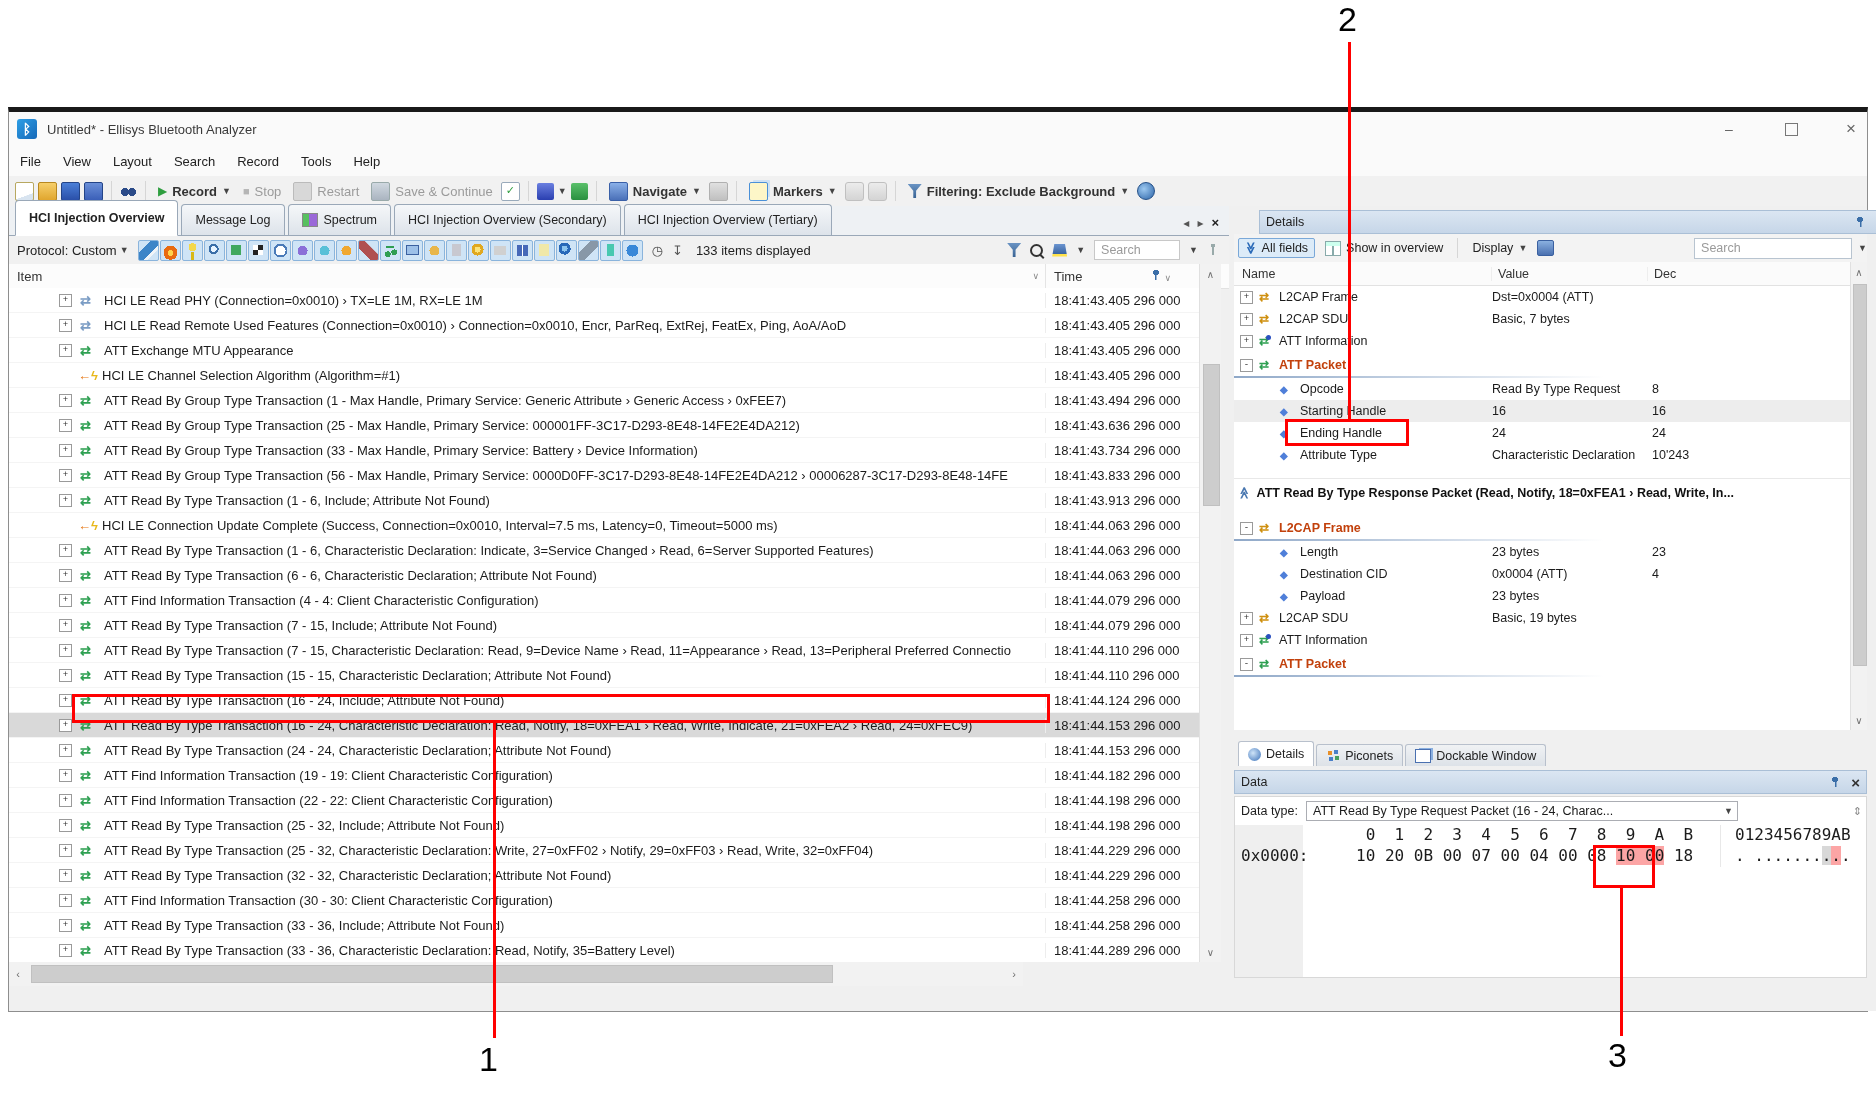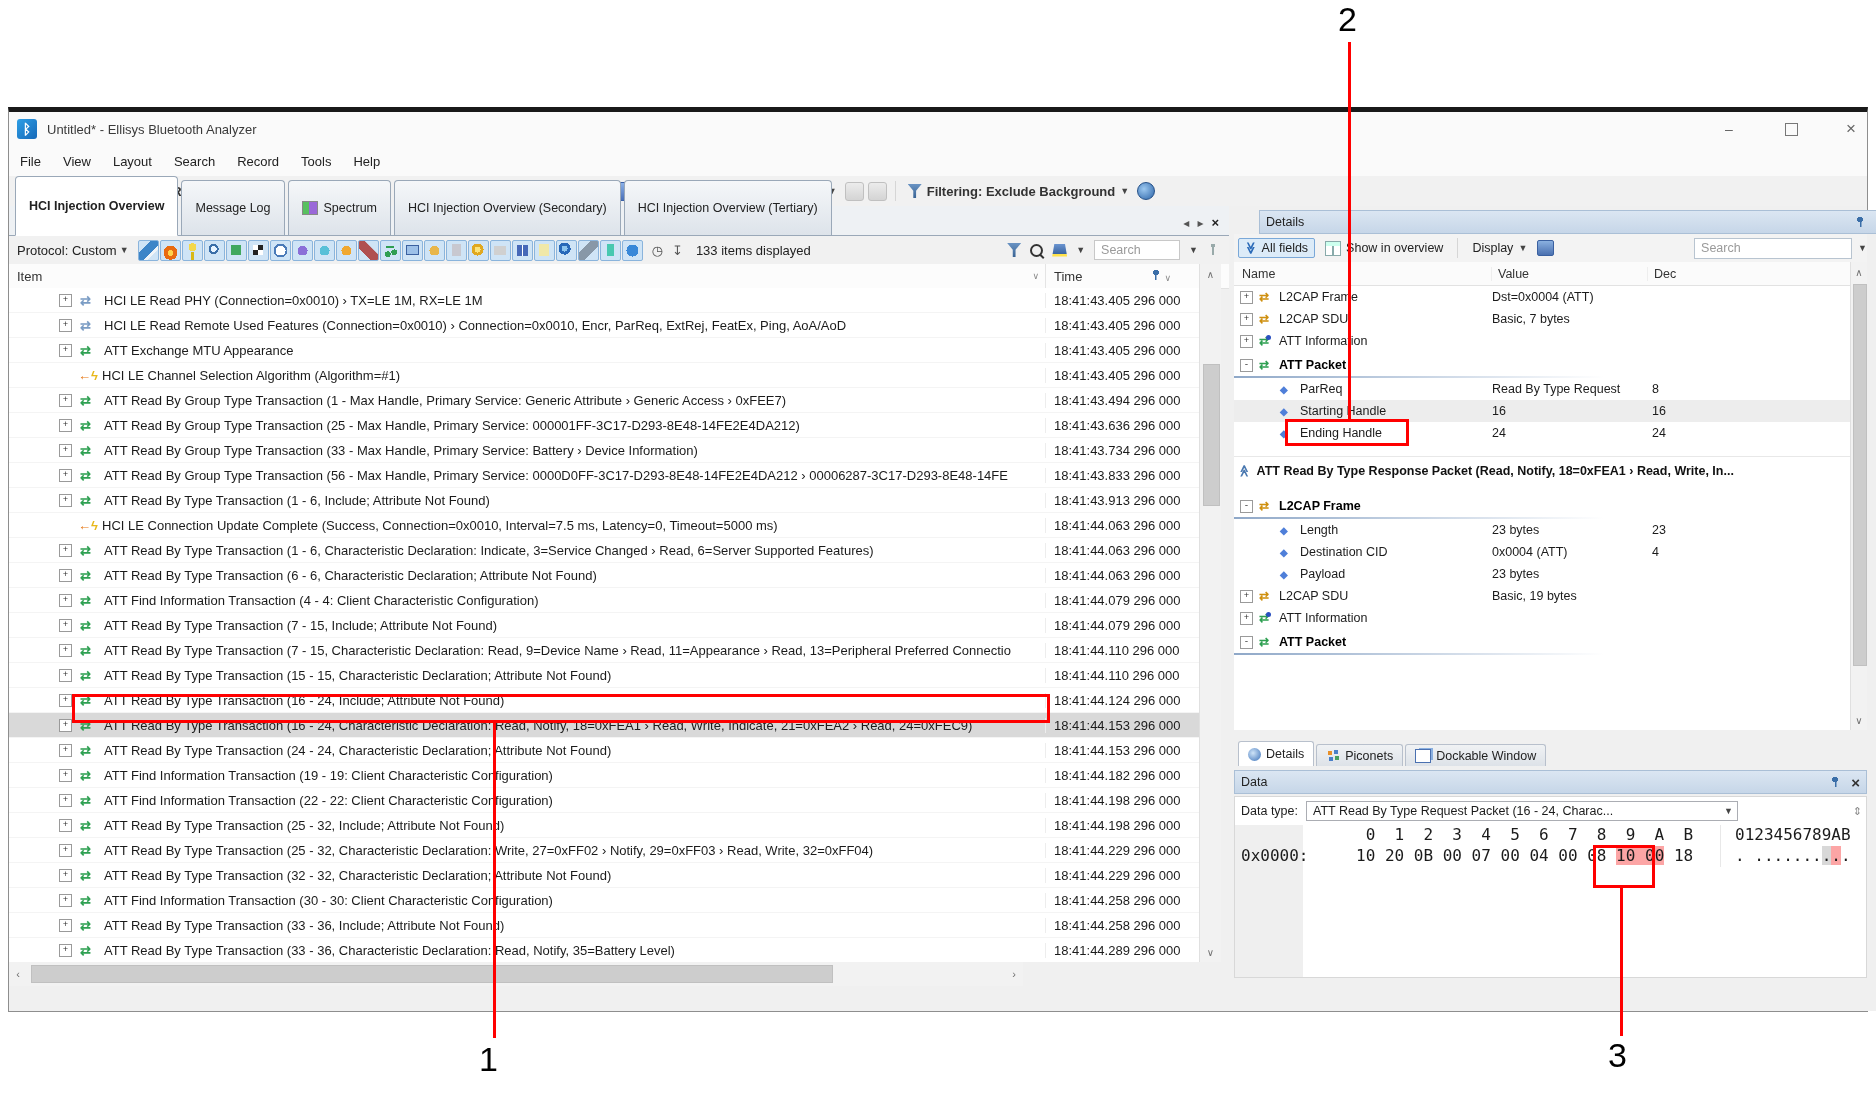--- a/index.html
+++ b/index.html
@@ -51,21 +51,21 @@
   .t-bubble{background:linear-gradient(#ececec,#d4d4d4);border:1px solid #c0c0c0;border-radius:3px;}
   .t-funnel{width:14px;height:14px;background:linear-gradient(#6a94c4,#3a6494);
             clip-path:polygon(0 0,100% 0,60% 48%,60% 100%,40% 100%,40% 48%);}
   .t-globe{width:16px;height:16px;border-radius:50%;background:radial-gradient(circle at 6px 6px,#9cc8f0,#2c64a8);border:1px solid #245088;}
   .drop{color:#444;font-size:9px;}
 
   
   .left-pane{position:absolute;left:0;top:94px;width:1220px;height:805px;background:#f0f0f0;}
   .tabrow{position:absolute;left:0;top:0;width:1220px;height:30px;display:flex;align-items:flex-end;
           border-bottom:1px solid #9aa8b8;background:#eef1f4;padding-left:6px;box-sizing:border-box;}
-  .tab{height:22px;padding:16px 13px;border:1px solid #9aa8b8;border-bottom:none;border-radius:4px 4px 0 0;
+  .tab{height:22px;padding:4px 13px;border:1px solid #9aa8b8;border-bottom:none;border-radius:4px 4px 0 0;
        background:linear-gradient(#f5f7f9,#dde3ea);display:flex;align-items:center;gap:6px;
        margin-right:3px;font-size:12.5px;color:#222;white-space:nowrap;}
   .tab.active{background:#fff;font-weight:bold;height:26px;border-bottom:1px solid #fff;margin-bottom:-1px;}
   .tabic{display:none;width:14px;height:12px;background:linear-gradient(90deg,#58c060 0 40%,#9a68d8 40%);border:1px solid #888;}
   .tabic.show{display:inline-block;}
   .tabrow-ctl{margin-left:auto;display:flex;align-items:center;gap:8px;color:#555;font-size:12px;
               padding-right:10px;padding-bottom:5px;}
   .tabrow-ctl b{color:#222;font-size:13px;}
 
   .protocolbar{position:absolute;left:0;top:30px;width:1220px;height:28px;background:#f1f1f1;
@@ -173,21 +173,21 @@
   .dv-c{width:160px;overflow:hidden;white-space:nowrap;flex:none;}
   .dd-c{flex:1;overflow:hidden;white-space:nowrap;}
   .drow .exp{margin-right:6px;}
   .drow.field .exp{width:34px;border:none;background:transparent;}
   .dic{width:20px;flex:none;font-weight:bold;font-size:12px;}
   .dic.ic-l2cap::before{content:"⇄";color:#cf9010;}
   .dic.ic-att::before{content:"⇄";color:#2fa052;}
   .dic.ic-attinfo::before{content:"⇄";color:#2fa052;}
   .dic.ic-attinfo::after{content:"";display:inline-block;width:5px;height:5px;background:#2a50c0;border-radius:50%;margin-left:-3px;vertical-align:super;}
   .dic.ic-diamond::before{content:"◆";color:#4f7fd9;font-size:10px;}
-  .hdr .dlabel{font-weight:bold;color:#000000;} .spacer8{height:8px;}
+  .hdr .dlabel{font-weight:bold;color:#c2410c;} .spacer8{height:8px;}
   .resp-header{height:28px;display:flex;align-items:center;font-weight:bold;font-size:12.5px;color:#111;
                border-top:1px solid #e8e8e8;margin-top:12px;padding-left:4px;gap:6px;white-space:nowrap;overflow:hidden;}
   .chev-up{display:inline-block;transform:rotate(-90deg);color:#4a78b0;font-weight:bold;font-size:12px;}
 
   .d-vscroll{position:absolute;left:616px;top:52px;width:17px;height:468px;background:#f2f2f2;border-left:1px solid #e0e0e0;box-sizing:border-box;}
 
   .b-tabs{position:absolute;left:0;top:528px;width:633px;height:28px;background:#f0f0f0;display:flex;
           align-items:flex-end;font-size:12.5px;color:#222;padding-left:4px;box-sizing:border-box;gap:2px;}
   .btab{height:21px;display:flex;align-items:center;gap:5px;padding:0 9px;border:1px solid #b8c0cc;border-bottom:none;
         background:linear-gradient(#f0f2f4,#dde2e8);border-radius:3px 3px 0 0;white-space:nowrap;}
@@ -698,21 +698,21 @@
                 <span class="dic ic-att bic-att"></span>
                 <span class="dlabel">ATT Packet</span>
               </div>
               <div class="dv-c"></div>
               <div class="dd-c"></div>
             </div>
             <div class="drow field">
               <div class="dn-c">
                 <span class="exp"></span>
                 <span class="dic ic-diamond bic-diamond"></span>
-                <span class="dlabel">ParReq</span>
+                <span class="dlabel">Opcode</span>
               </div>
               <div class="dv-c">Read By Type Request</div>
               <div class="dd-c">8</div>
             </div>
             <div class="drow sel field">
               <div class="dn-c">
                 <span class="exp"></span>
                 <span class="dic ic-diamond bic-diamond"></span>
                 <span class="dlabel">Starting Handle</span>
               </div>
@@ -720,20 +720,29 @@
               <div class="dd-c">16</div>
             </div>
             <div class="drow field">
               <div class="dn-c">
                 <span class="exp"></span>
                 <span class="dic ic-diamond bic-diamond"></span>
                 <span class="dlabel">Ending Handle</span>
               </div>
               <div class="dv-c">24</div>
               <div class="dd-c">24</div>
+            </div>
+            <div class="drow field">
+              <div class="dn-c">
+                <span class="exp"></span>
+                <span class="dic ic-diamond bic-diamond"></span>
+                <span class="dlabel">Attribute Type</span>
+              </div>
+              <div class="dv-c">Characteristic Declaration</div>
+              <div class="dd-c">10'243</div>
             </div>
           </div>
         <div class="resp-header">
           <span class="chev-up">≫</span>
           <span>ATT Read By Type Response Packet (Read, Notify, 18=0xFEA1 › Read, Write, In...</span>
         </div>
         <div class="spacer8"></div>
         <div>
 
         <div class="drow hdr">

